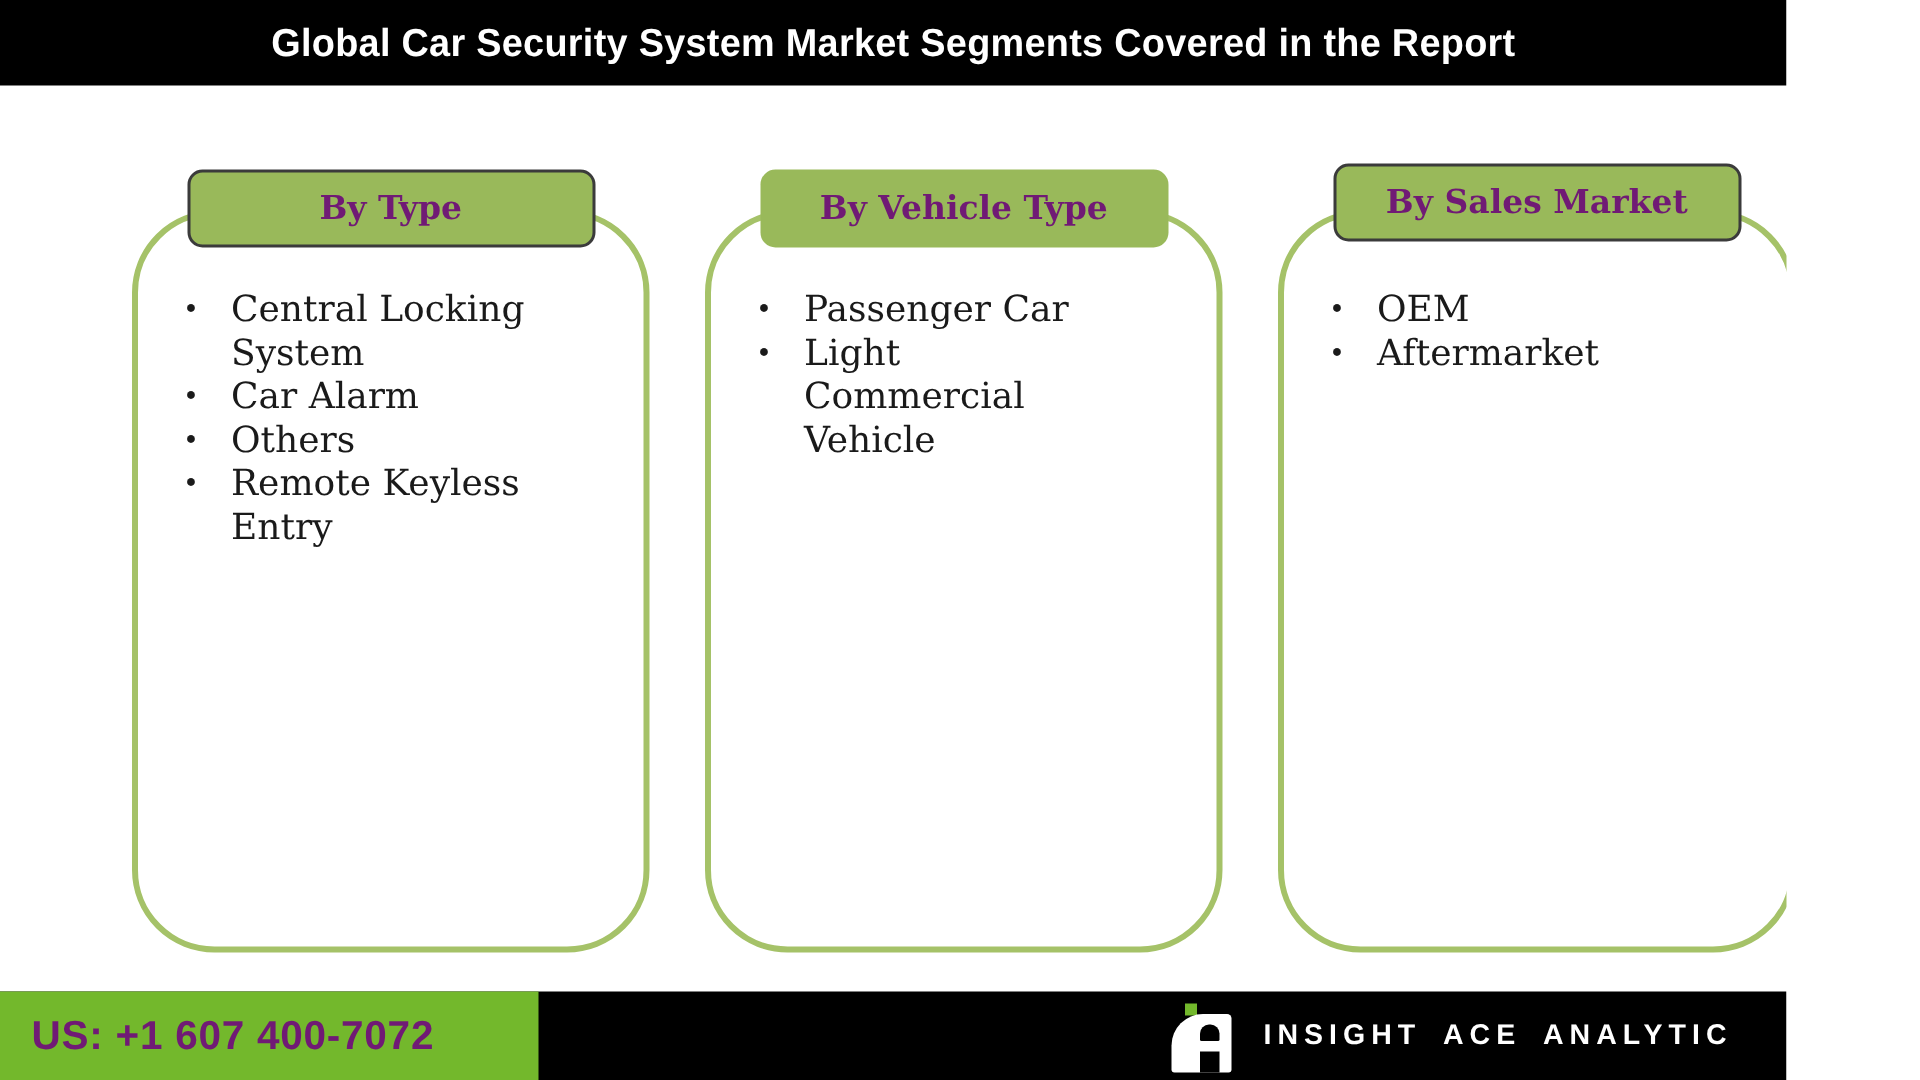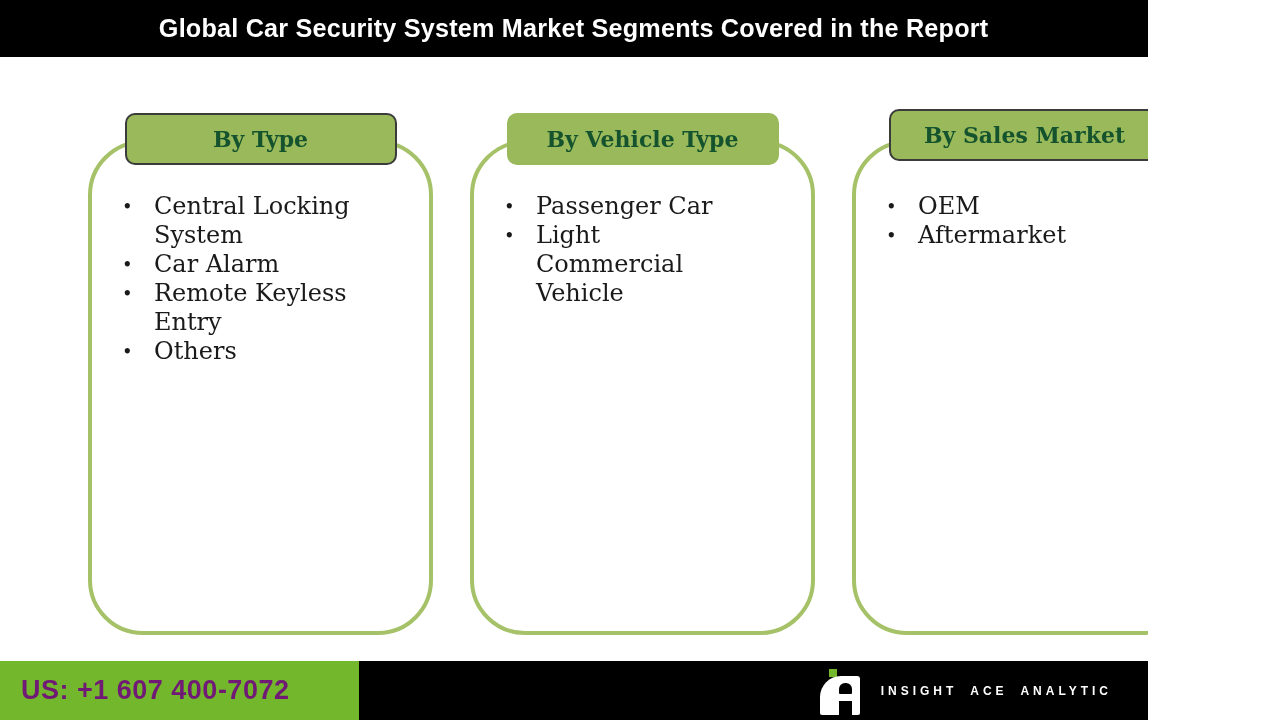--- a/index.html
+++ b/index.html
@@ -3,20 +3,21 @@
 <meta charset="utf-8">
 <style>
   html, body { margin: 0; padding: 0; background: #fff; }
   .slide {
     position: relative;
     width: 1148px;
     height: 720px;
     background: #ffffff;
     overflow: hidden;
     font-family: "DejaVu Serif", serif;
+    padding-left: 43px;
   }
 
   
   .top-bar {
     position: absolute;
     top: 0; left: 0;
     width: 100%; height: 57px;
     background: #000000;
     display: flex;
     align-items: center;
@@ -55,21 +56,21 @@
     width: 272px;
     height: 52px;
     background: #99b95a;
     border-radius: 10px;
     display: flex;
     align-items: center;
     justify-content: center;
     box-sizing: border-box;
     font-weight: bold;
     font-size: 22px;
-    color: #14532d;
+    color: #701a75;
     text-align: center;
   }
   .card-1 .card-header, .card-3 .card-header { border: 2px solid #3b3b3b; }
   .card-3 .card-header { top: -35px; }
 
   .card ul {
     list-style: none;
     margin: 48px 0 0 0;
     padding: 0 24px 0 28px;
   }
@@ -146,21 +147,21 @@
     border-radius: 6px 6px 1px 1px;
   }
   .logo-a-slit {
     position: absolute;
     left: 19px; bottom: 0;
     width: 13px; height: 14px;
     background: #000000;
   }
   .brand-text {
     font-family: "Liberation Sans", sans-serif;
-    font-size: 12px;
+    font-size: 19px;
     font-weight: bold;
     color: #ffffff;
     letter-spacing: 4px;
     word-spacing: 6px;
     white-space: nowrap;
   }
 </style>
 </head>
 <body>
 
@@ -170,22 +171,22 @@
     <h1>Global Car Security System Market Segments Covered in the Report</h1>
   </div>
 
   <div class="card card-1">
     <div class="card-header">
       <span>By Type</span>
     </div>
     <ul>
       <li>Central Locking System</li>
       <li>Car Alarm</li>
+      <li>Others</li>
       <li>Remote Keyless Entry</li>
-      <li>Others</li>
     </ul>
   </div>
 
   <div class="card card-2">
     <div class="card-header">
       <span>By Vehicle Type</span>
     </div>
     <ul>
       <li>Passenger Car</li>
       <li>Light Commercial Vehicle</li>

